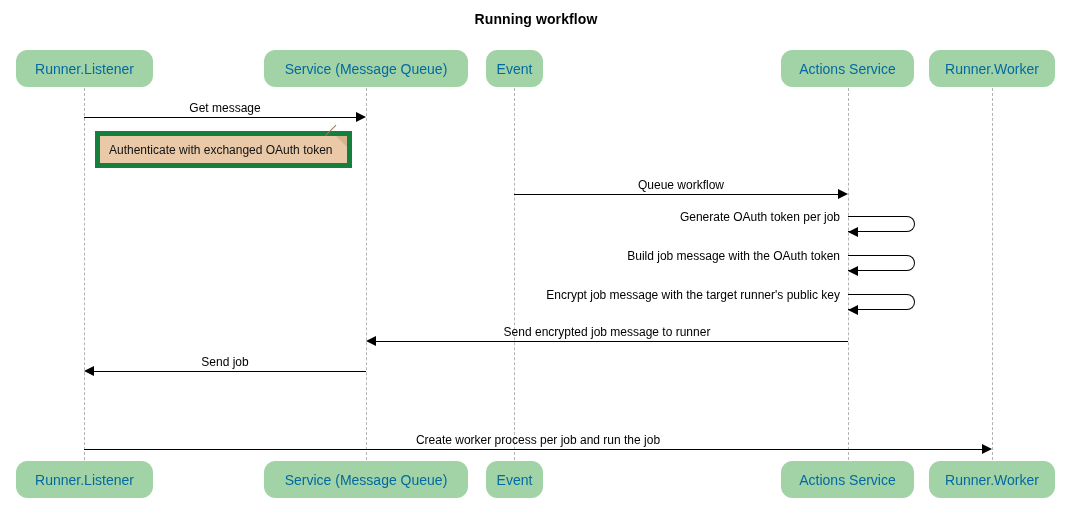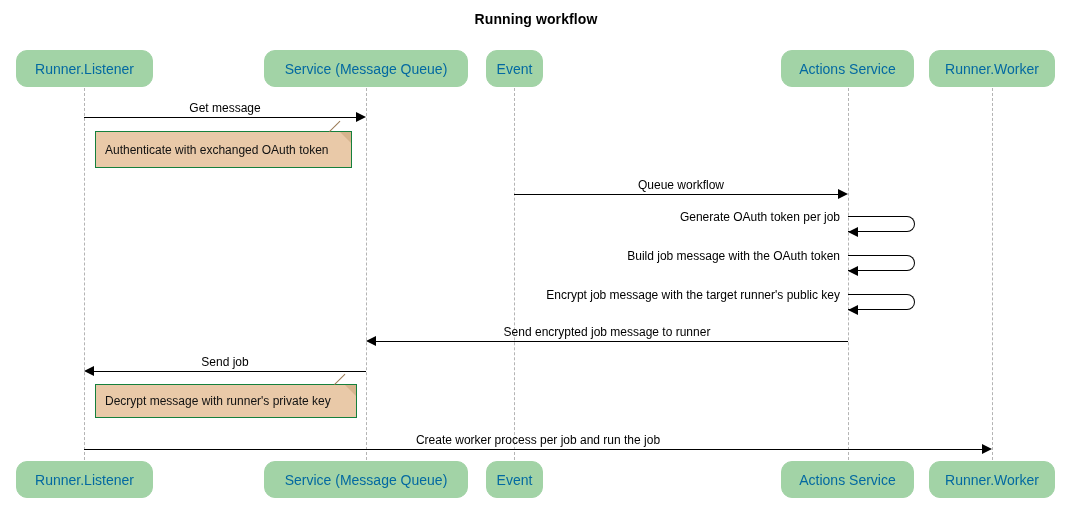--- a/index.html
+++ b/index.html
@@ -40,21 +40,21 @@
   }
   
   .selfloop{
     position:absolute;box-sizing:border-box;
     border:1px solid #000;border-left:none;
     border-top-right-radius:11px;border-bottom-right-radius:11px;
   }
   
   .note{
     position:absolute;box-sizing:border-box;
-    background:#e9c9a8;border:1px solid #15803d;
+    background:#e9c9a8;border:5px solid #15803d;
     display:flex;align-items:center;
     font-size:12px;color:#111;padding-left:9px;white-space:nowrap;
   }
   .note-fold{
     position:absolute;width:0;height:0;top:0;right:0;
     border-left:11px solid transparent;border-top:11px solid #d6b48d;
   }
   .note-fold-edge{
     position:absolute;top:0;right:0;width:15px;height:15px;
     border-left:1px solid #9a7a55;
@@ -114,23 +114,18 @@
   <div class="msg-label" style="left:440px;top:288px;width:400px;text-align:right;">Encrypt job message with the target runner's public key</div>
 
   <div class="msg" style="left:376px;top:341px;width:472px;"></div>
   <div class="arrowhead arrow-left" style="left:366px;top:336px;"></div>
   <div class="msg-label" style="left:366px;top:325px;width:482px;">Send encrypted job message to runner</div>
 
   <div class="msg" style="left:94px;top:371px;width:272px;"></div>
   <div class="arrowhead arrow-left" style="left:84px;top:366px;"></div>
   <div class="msg-label" style="left:84px;top:355px;width:282px;">Send job</div>
 
-  <div class="note" style="left:95px;top:384px;width:262px;height:34px;">
-    <span>Decrypt message with runner's private key</span>
-    <span class="note-fold"></span>
-    <span class="note-fold-edge"></span>
-  </div>
 
   <div class="msg" style="left:84px;top:449px;width:898px;"></div>
   <div class="arrowhead arrow-right" style="left:982px;top:444px;"></div>
   <div class="msg-label" style="left:84px;top:433px;width:908px;">Create worker process per job and run the job</div>
 
 </div>
 
 </body></html>

